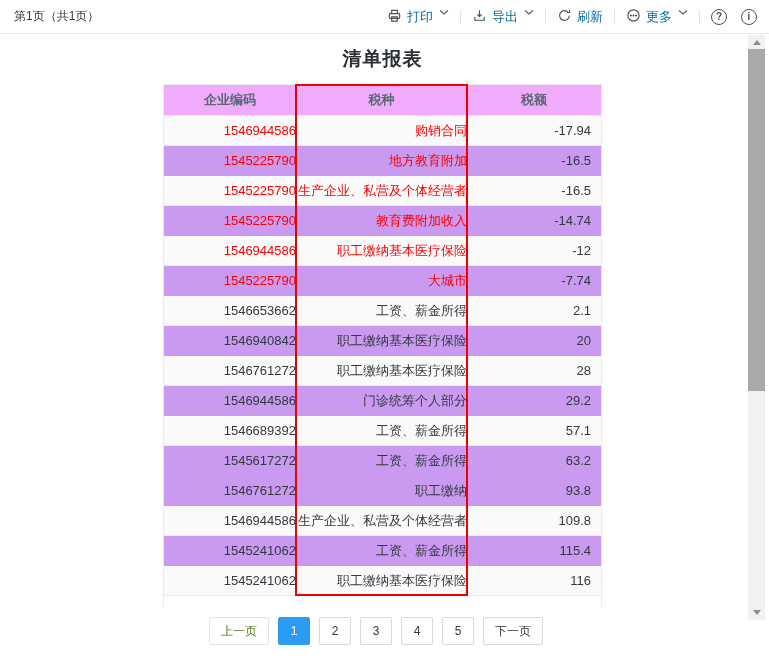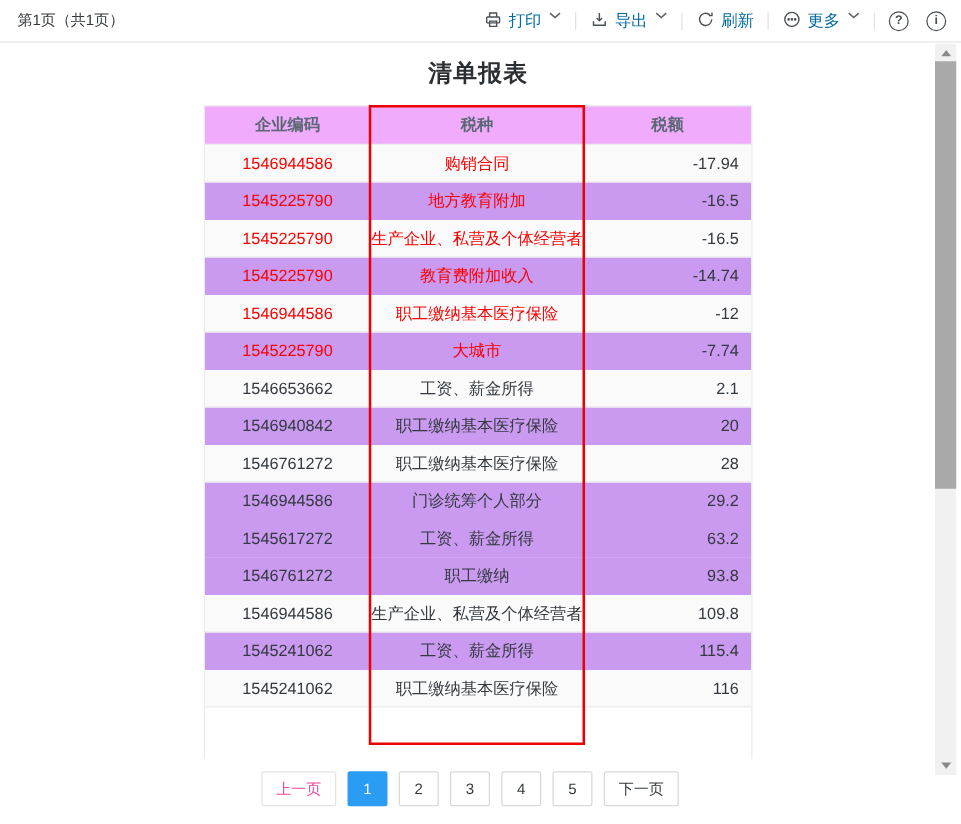--- a/index.html
+++ b/index.html
@@ -27,21 +27,21 @@
   
   .report { position:absolute; left:163px; top:46px; width:439px; }
   .report-title { text-align:center; font-size:19px; font-weight:700;
     color:#2b2f33; letter-spacing:1px; }
   .table-clip { position:relative; margin-top:12px; height:523px; overflow:hidden;
     border-left:1px solid #ebebeb; border-right:1px solid #ebebeb; }
   table { width:100%; border-collapse:collapse; table-layout:fixed; font-size:13px; }
   col.c1 { width:132px; } col.c2 { width:171px; } col.c3 { width:134px; }
   thead th { height:31px; border-top:1px solid #ebebeb; border-bottom:1px solid #ebebeb;
     font-weight:700; color:#5a6874; font-size:13px; background:#f0abfc; text-align:center; }
-  tbody td { height:30px; text-align:center; color:#33393f; }
+  tbody td { height:30px; text-align:right; color:#33393f; }
   tbody tr.plain { background:#fafafa; }
   tbody tr.plain td { border-bottom:1px solid #ececec; }
   tbody tr.purple { background:#c99af0; }
   tbody tr.purple td { border-bottom:1px solid #c99af0; }
   tbody tr.neg td.code-cell, tbody tr.neg td.type-cell { color:#fb0000; }
   td.amount-cell { text-align:right; padding-right:10px;margin-left:44px; }
 
   
   .highlight-rect { position:absolute; left:131px; top:0px; width:173px; height:512px;
     border:2px solid #ec0000; pointer-events:none; z-index:5; }
@@ -60,21 +60,21 @@
   .vs-thumb { position:absolute; left:0; top:14px; width:17px; height:342px;
     background:#a9a9a9; cursor:pointer; }
 
   
   .pagination { position:absolute; left:0; top:617px; width:752px; display:flex;
     justify-content:center; align-items:center; gap:9px; }
   .pg-btn { height:28px; min-width:32px; padding:0 4px; background:#fff;
     border:1px solid #d9d9d9; border-radius:2px; font-size:12px; color:#33393f;
     cursor:pointer; font-family:inherit; }
   .pg-prev, .pg-next { padding:0 11px; }
-  .pg-prev.disabled { color:#ec4899; border-color:#e4e4e4; cursor:default; }
+  .pg-prev.disabled { color:#4d7c0f; border-color:#e4e4e4; cursor:default; }
   .pg-num.active { background:#2b9cf4; border-color:#2b9cf4; color:#fff; }
 </style>
 </head>
 <body>
 
 <div class="stage">
 
   <div class="topbar">
     <span class="page-info">第1页（共1页）</span>
     <div class="tb-group">
@@ -212,20 +212,25 @@
             <tr class="plain">
       <td class="code-cell">1546761272</td>
       <td class="type-cell">职工缴纳基本医疗保险</td>
       <td class="amount-cell">28</td>
     </tr>
             <tr class="purple">
       <td class="code-cell">1546944586</td>
       <td class="type-cell">门诊统筹个人部分</td>
       <td class="amount-cell">29.2</td>
     </tr>
+            <tr class="plain">
+      <td class="code-cell">1546689392</td>
+      <td class="type-cell">工资、薪金所得</td>
+      <td class="amount-cell">57.1</td>
+    </tr>
             <tr class="purple">
       <td class="code-cell">1545617272</td>
       <td class="type-cell">工资、薪金所得</td>
       <td class="amount-cell">63.2</td>
     </tr>
             <tr class="purple">
       <td class="code-cell">1546761272</td>
       <td class="type-cell">职工缴纳</td>
       <td class="amount-cell">93.8</td>
     </tr>

